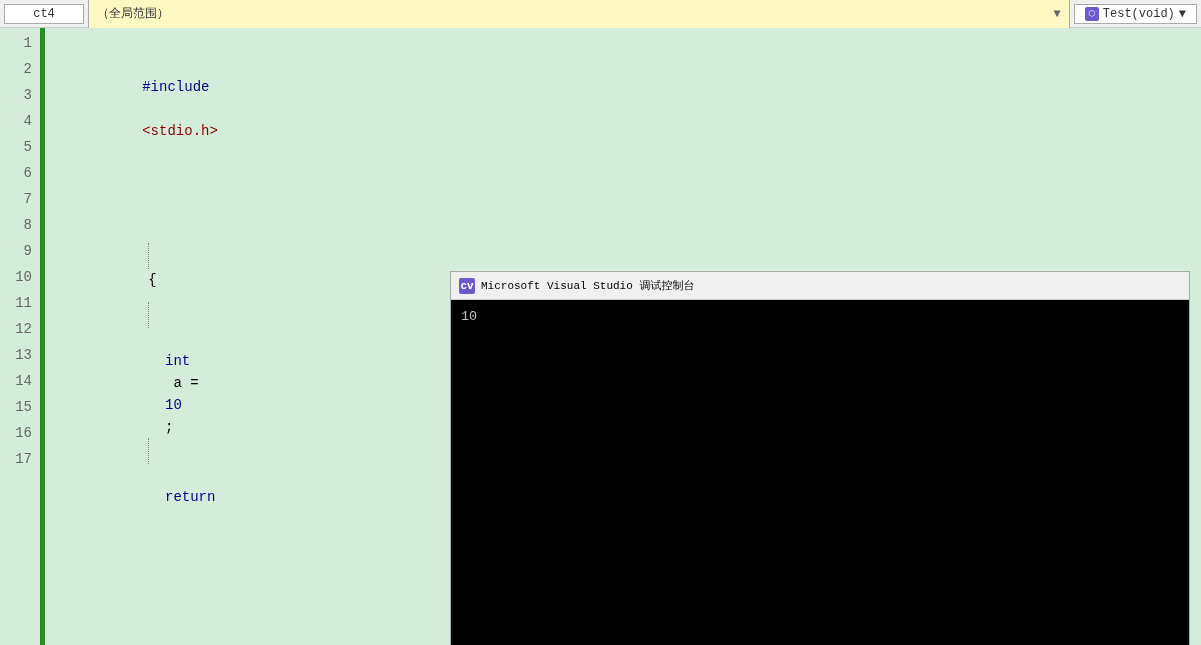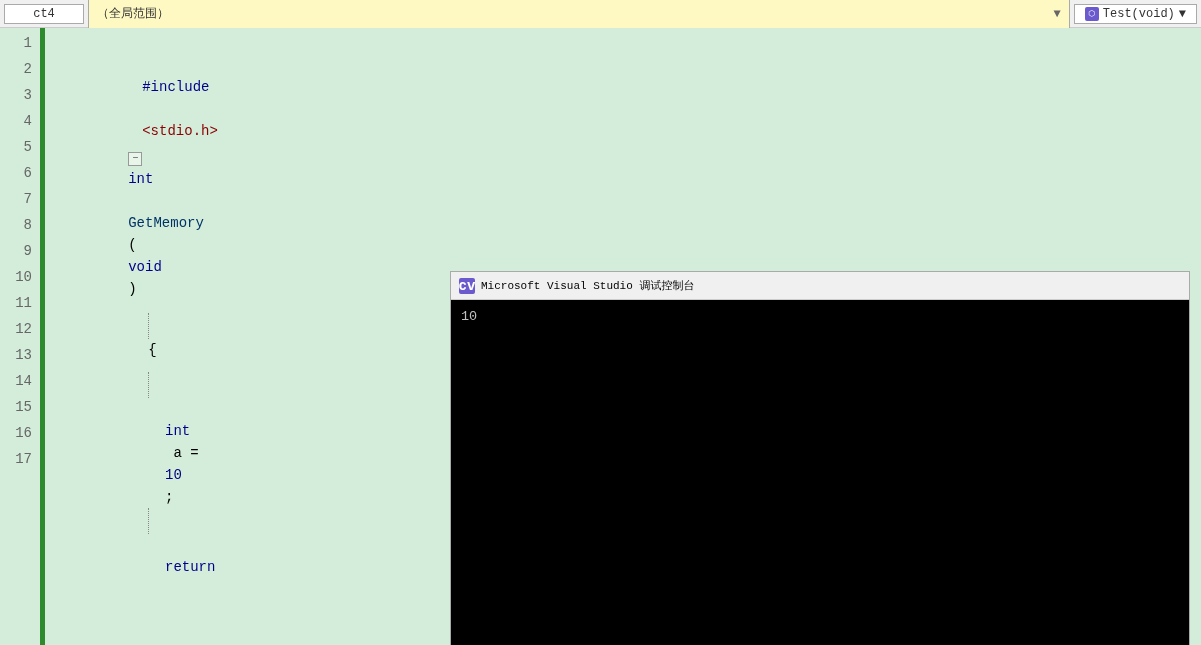--- a/index.html
+++ b/index.html
@@ -177,21 +177,21 @@
     }
     .console-title-icon {
       width: 16px;
       height: 16px;
       background: #6a5acd;
       border-radius: 2px;
       display: inline-flex;
       align-items: center;
       justify-content: center;
       color: white;
-      font-size: 14px;
+      font-size: 11px;
       font-weight: bold;
       flex-shrink: 0;
     }
     .console-title-text {
       font-family: Liberation Mono, monospace;
       font-size: 11px;
       color: #000000;
     }
 
     .console-body {
@@ -262,31 +262,20 @@
     
     <div class="code-line">
       <span style="padding-left:20px;">
         <span class="preprocessor">#include</span>
         <span> </span>
         <span class="include-red">&lt;stdio.h&gt;</span>
       </span>
     </div>
 
     
-    <div class="code-line">
-      <span style="padding-left:6px;">
-        <span class="collapse-icon">−</span>
-        <span class="type-blue">int</span>
-        <span>&nbsp;&nbsp; </span>
-        <span class="func-name">GetMemory</span>
-        <span>(</span>
-        <span class="type-blue">void</span>
-        <span>)</span>
-      </span>
-    </div>
 
     
     <div class="code-line">
       <span style="padding-left:26px;">
         <span class="vline"></span>
         <span>{</span>
       </span>
     </div>
 
     

